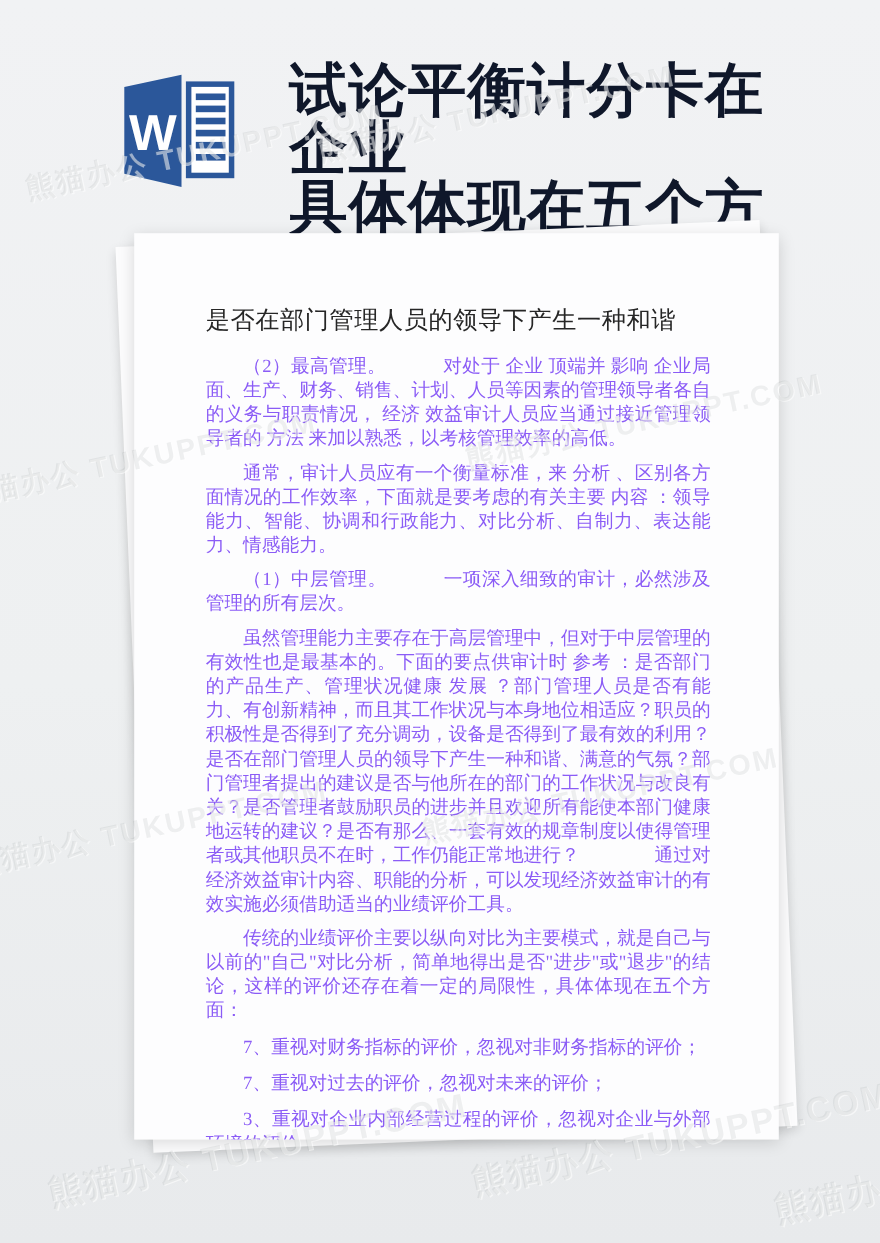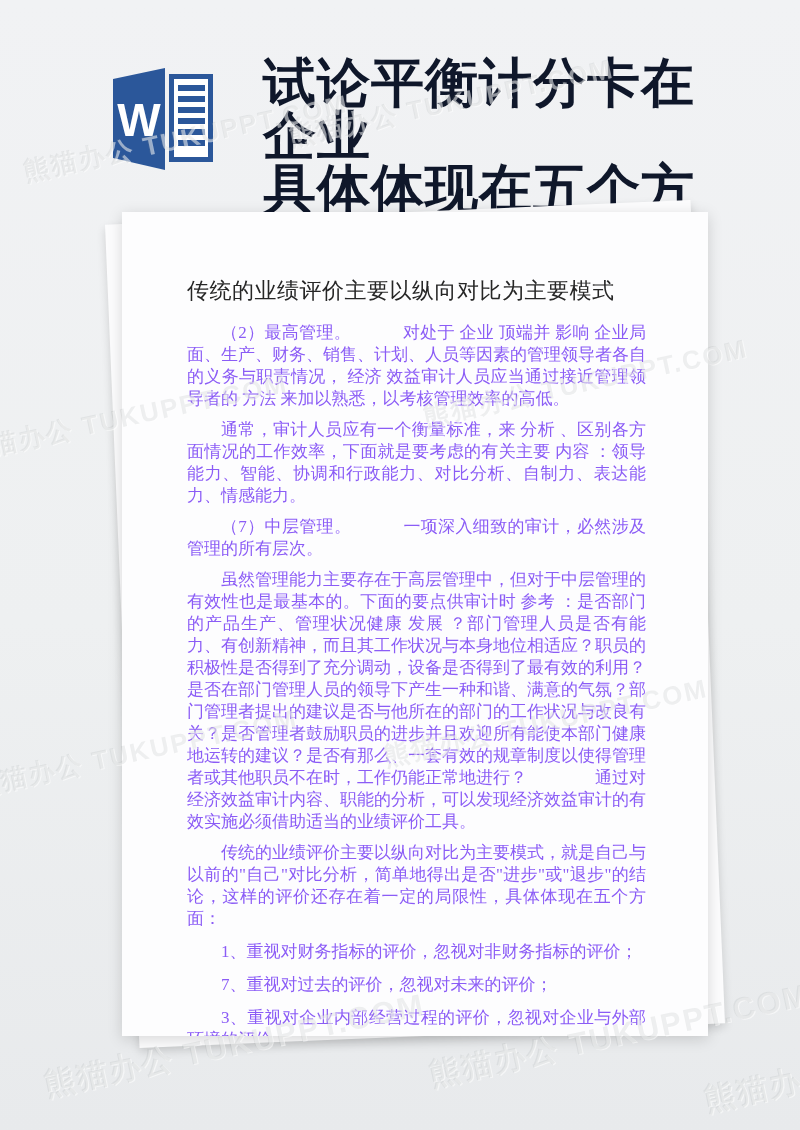--- a/index.html
+++ b/index.html
@@ -74,28 +74,28 @@
   </div>
   <div class="main-title">
     <div>试论平衡计分卡在企业</div>
     <div>具体体现在五个方面</div>
   </div>
 </div>
 
 <div class="page-behind"></div>
 
 <div class="page-main">
-  <h1 class="doc-title">传统的业绩评价主要以纵向对比为主要模式</h1>
+  <h1 class="doc-title">是否在部门管理人员的领导下产生一种和谐</h1>
   <div>
       <p class="doc-para">（2）最高管理。　　　对处于 企业 顶端并 影响 企业局面、生产、财务、销售、计划、人员等因素的管理领导者各自的义务与职责情况， 经济 效益审计人员应当通过接近管理领导者的 方法 来加以熟悉，以考核管理效率的高低。</p>
       <p class="doc-para">通常，审计人员应有一个衡量标准，来 分析 、区别各方面情况的工作效率，下面就是要考虑的有关主要 内容 ：领导能力、智能、协调和行政能力、对比分析、自制力、表达能力、情感能力。</p>
-      <p class="doc-para">（7）中层管理。　　　一项深入细致的审计，必然涉及管理的所有层次。</p>
+      <p class="doc-para">（1）中层管理。　　　一项深入细致的审计，必然涉及管理的所有层次。</p>
       <p class="doc-para">虽然管理能力主要存在于高层管理中，但对于中层管理的有效性也是最基本的。下面的要点供审计时 参考 ：是否部门的产品生产、管理状况健康 发展 ？部门管理人员是否有能力、有创新精神，而且其工作状况与本身地位相适应？职员的积极性是否得到了充分调动，设备是否得到了最有效的利用？是否在部门管理人员的领导下产生一种和谐、满意的气氛？部门管理者提出的建议是否与他所在的部门的工作状况与改良有关？是否管理者鼓励职员的进步并且欢迎所有能使本部门健康地运转的建议？是否有那么、一套有效的规章制度以使得管理者或其他职员不在时，工作仍能正常地进行？　　　　通过对经济效益审计内容、职能的分析，可以发现经济效益审计的有效实施必须借助适当的业绩评价工具。</p>
       <p class="doc-para">传统的业绩评价主要以纵向对比为主要模式，就是自己与以前的"自己"对比分析，简单地得出是否"进步"或"退步"的结论，这样的评价还存在着一定的局限性，具体体现在五个方面：</p>
-      <p class="doc-para list">1、重视对财务指标的评价，忽视对非财务指标的评价；</p>
+      <p class="doc-para list">7、重视对财务指标的评价，忽视对非财务指标的评价；</p>
       <p class="doc-para list">7、重视对过去的评价，忽视对未来的评价；</p>
       <p class="doc-para list">3、重视对企业内部经营过程的评价，忽视对企业与外部环境的评价；</p>
     </div>
 </div>
 
 <div class="watermark-layer">
     <div class="watermark" style="left: 20px; top: 155px; font-size: 26px;">熊猫办公 TUKUPPT.COM</div>
     <div class="watermark" style="left: 285px; top: 120px; font-size: 26px;">熊猫办公 TUKUPPT.COM</div>
     <div class="watermark" style="left: -40px; top: 435px; font-size: 26px;">熊猫办公 TUKUPPT.COM</div>
     <div class="watermark" style="left: 420px; top: 400px; font-size: 26px;">熊猫办公 TUKUPPT.COM</div>

